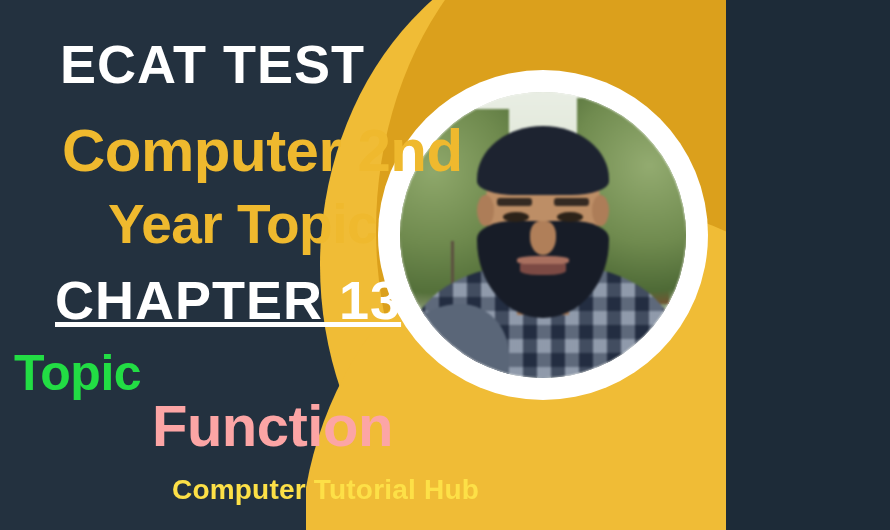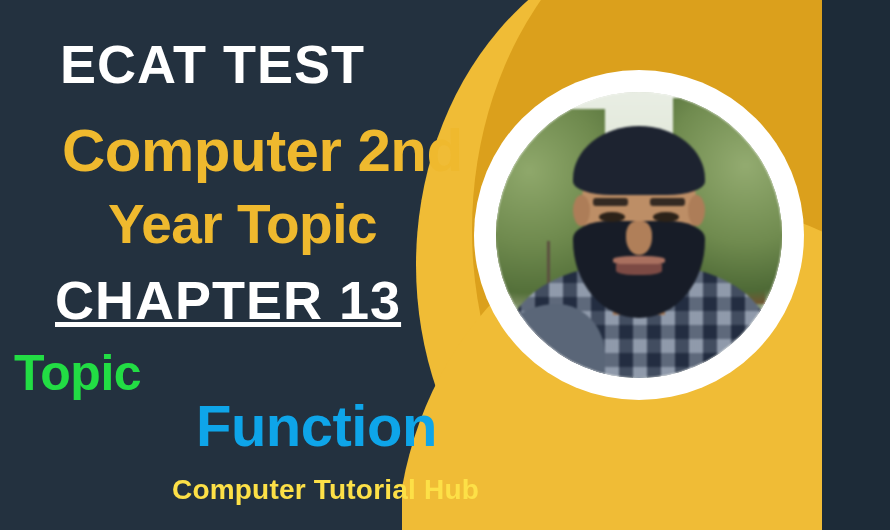--- a/index.html
+++ b/index.html
@@ -2,21 +2,21 @@
 <html><head>
 <meta charset="utf-8">
 <style>
   html, body {
     margin: 0;
     padding: 0;
     background: #1d2b38;
   }
   #thumbnail {
     position: relative;
-    width: 822px;
+    width: 726px;
     height: 530px;
     overflow: hidden;
     background: #23313f;
     font-family: "Liberation Sans", sans-serif;
     -webkit-font-smoothing: antialiased;
   }
 
   
   .gold-layer {
     position: absolute;
@@ -163,21 +163,21 @@
     position: absolute;
     font-weight: bold;
     white-space: nowrap;
     letter-spacing: -0.5px;
   }
   .l-ecat   { left: 60px;  top: 33px;  font-size: 54px; color: #ffffff; letter-spacing: 1px; }
   .l-comp   { left: 62px;  top: 116px; font-size: 60px; color: #efb92e; }
   .l-year   { left: 108px; top: 192px; font-size: 55px; color: #efb92e; }
   .l-chap   { left: 55px;  top: 269px; font-size: 54px; color: #ffffff; letter-spacing: 1px; text-decoration: underline; }
   .l-topic  { left: 14px;  top: 344px; font-size: 50px; color: #22dd44; }
-  .l-func   { left: 152px; top: 392px; font-size: 58px; color: #0ea5e9; margin-left: 44px; }
+  .l-func   { left: 152px; top: 392px; font-size: 58px; color: #fca5a5; }
   .l-brand  { left: 172px; top: 474px; font-size: 28px; color: #fde047; letter-spacing: .2px; text-align: right; }
 </style>
 </head>
 <body>
 
 <div id="thumbnail">
 
   <div class="gold-layer">
     <div class="gold-blob"></div>
     <div class="gold-blob-dark"></div>

